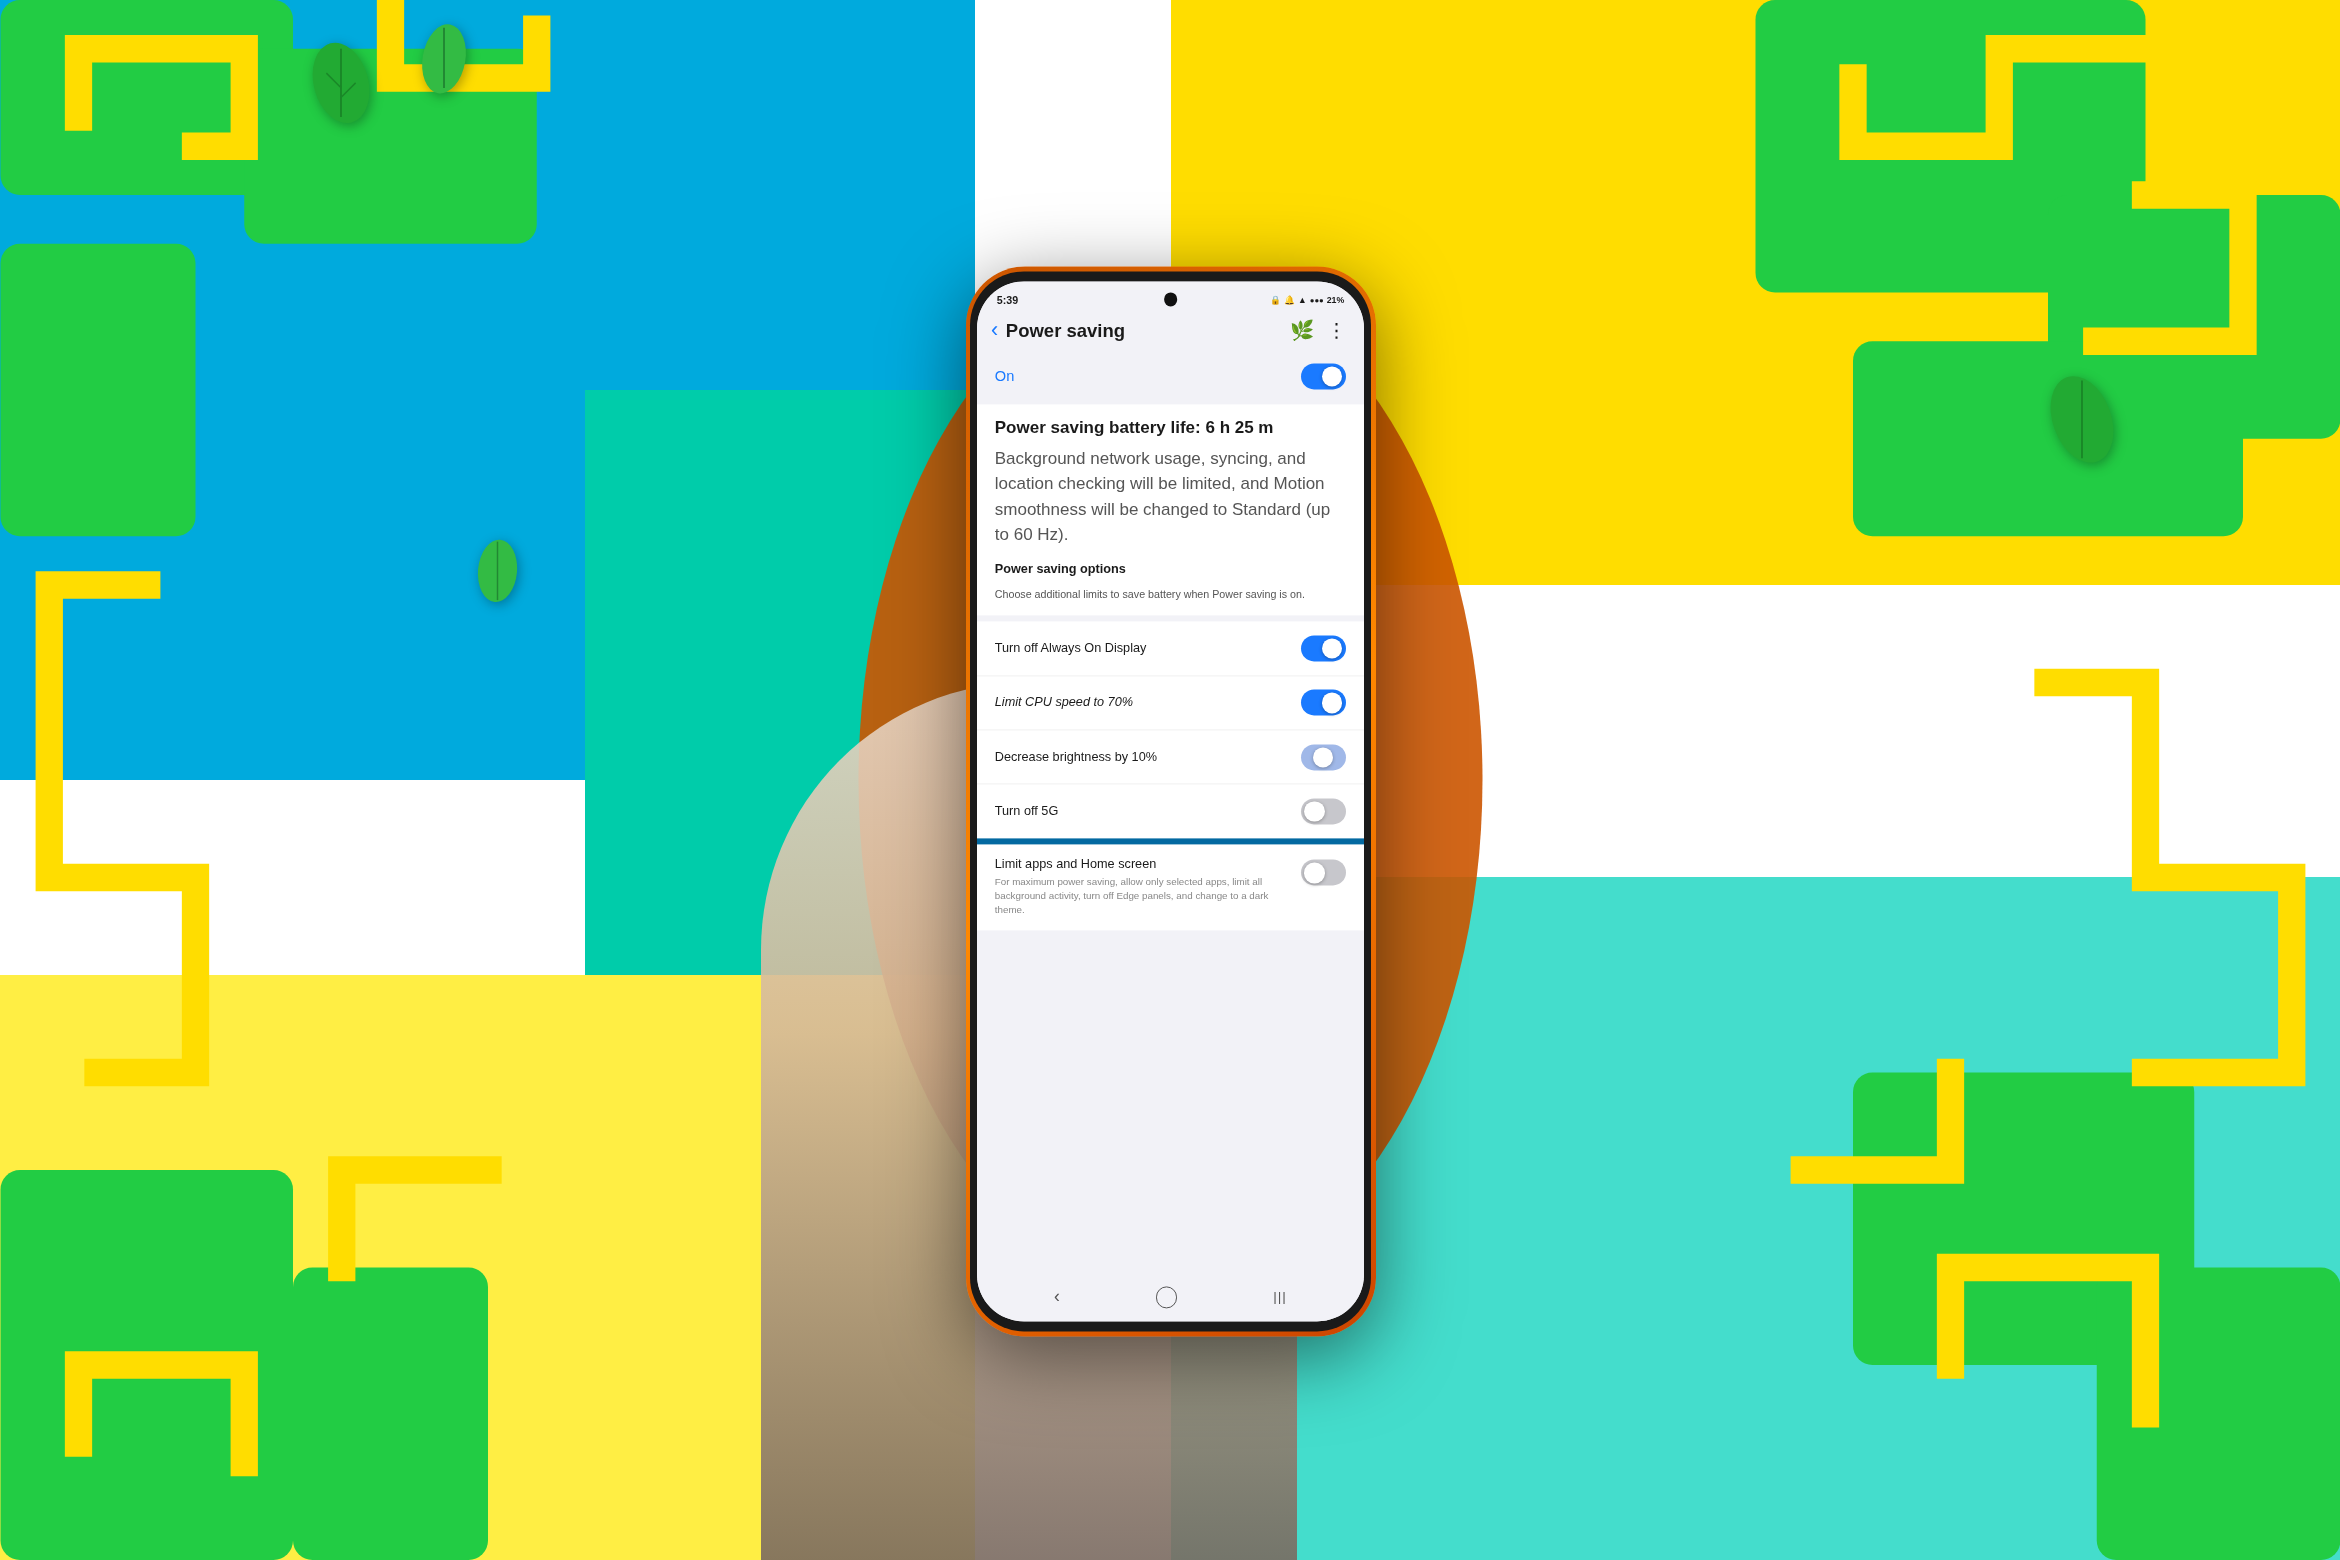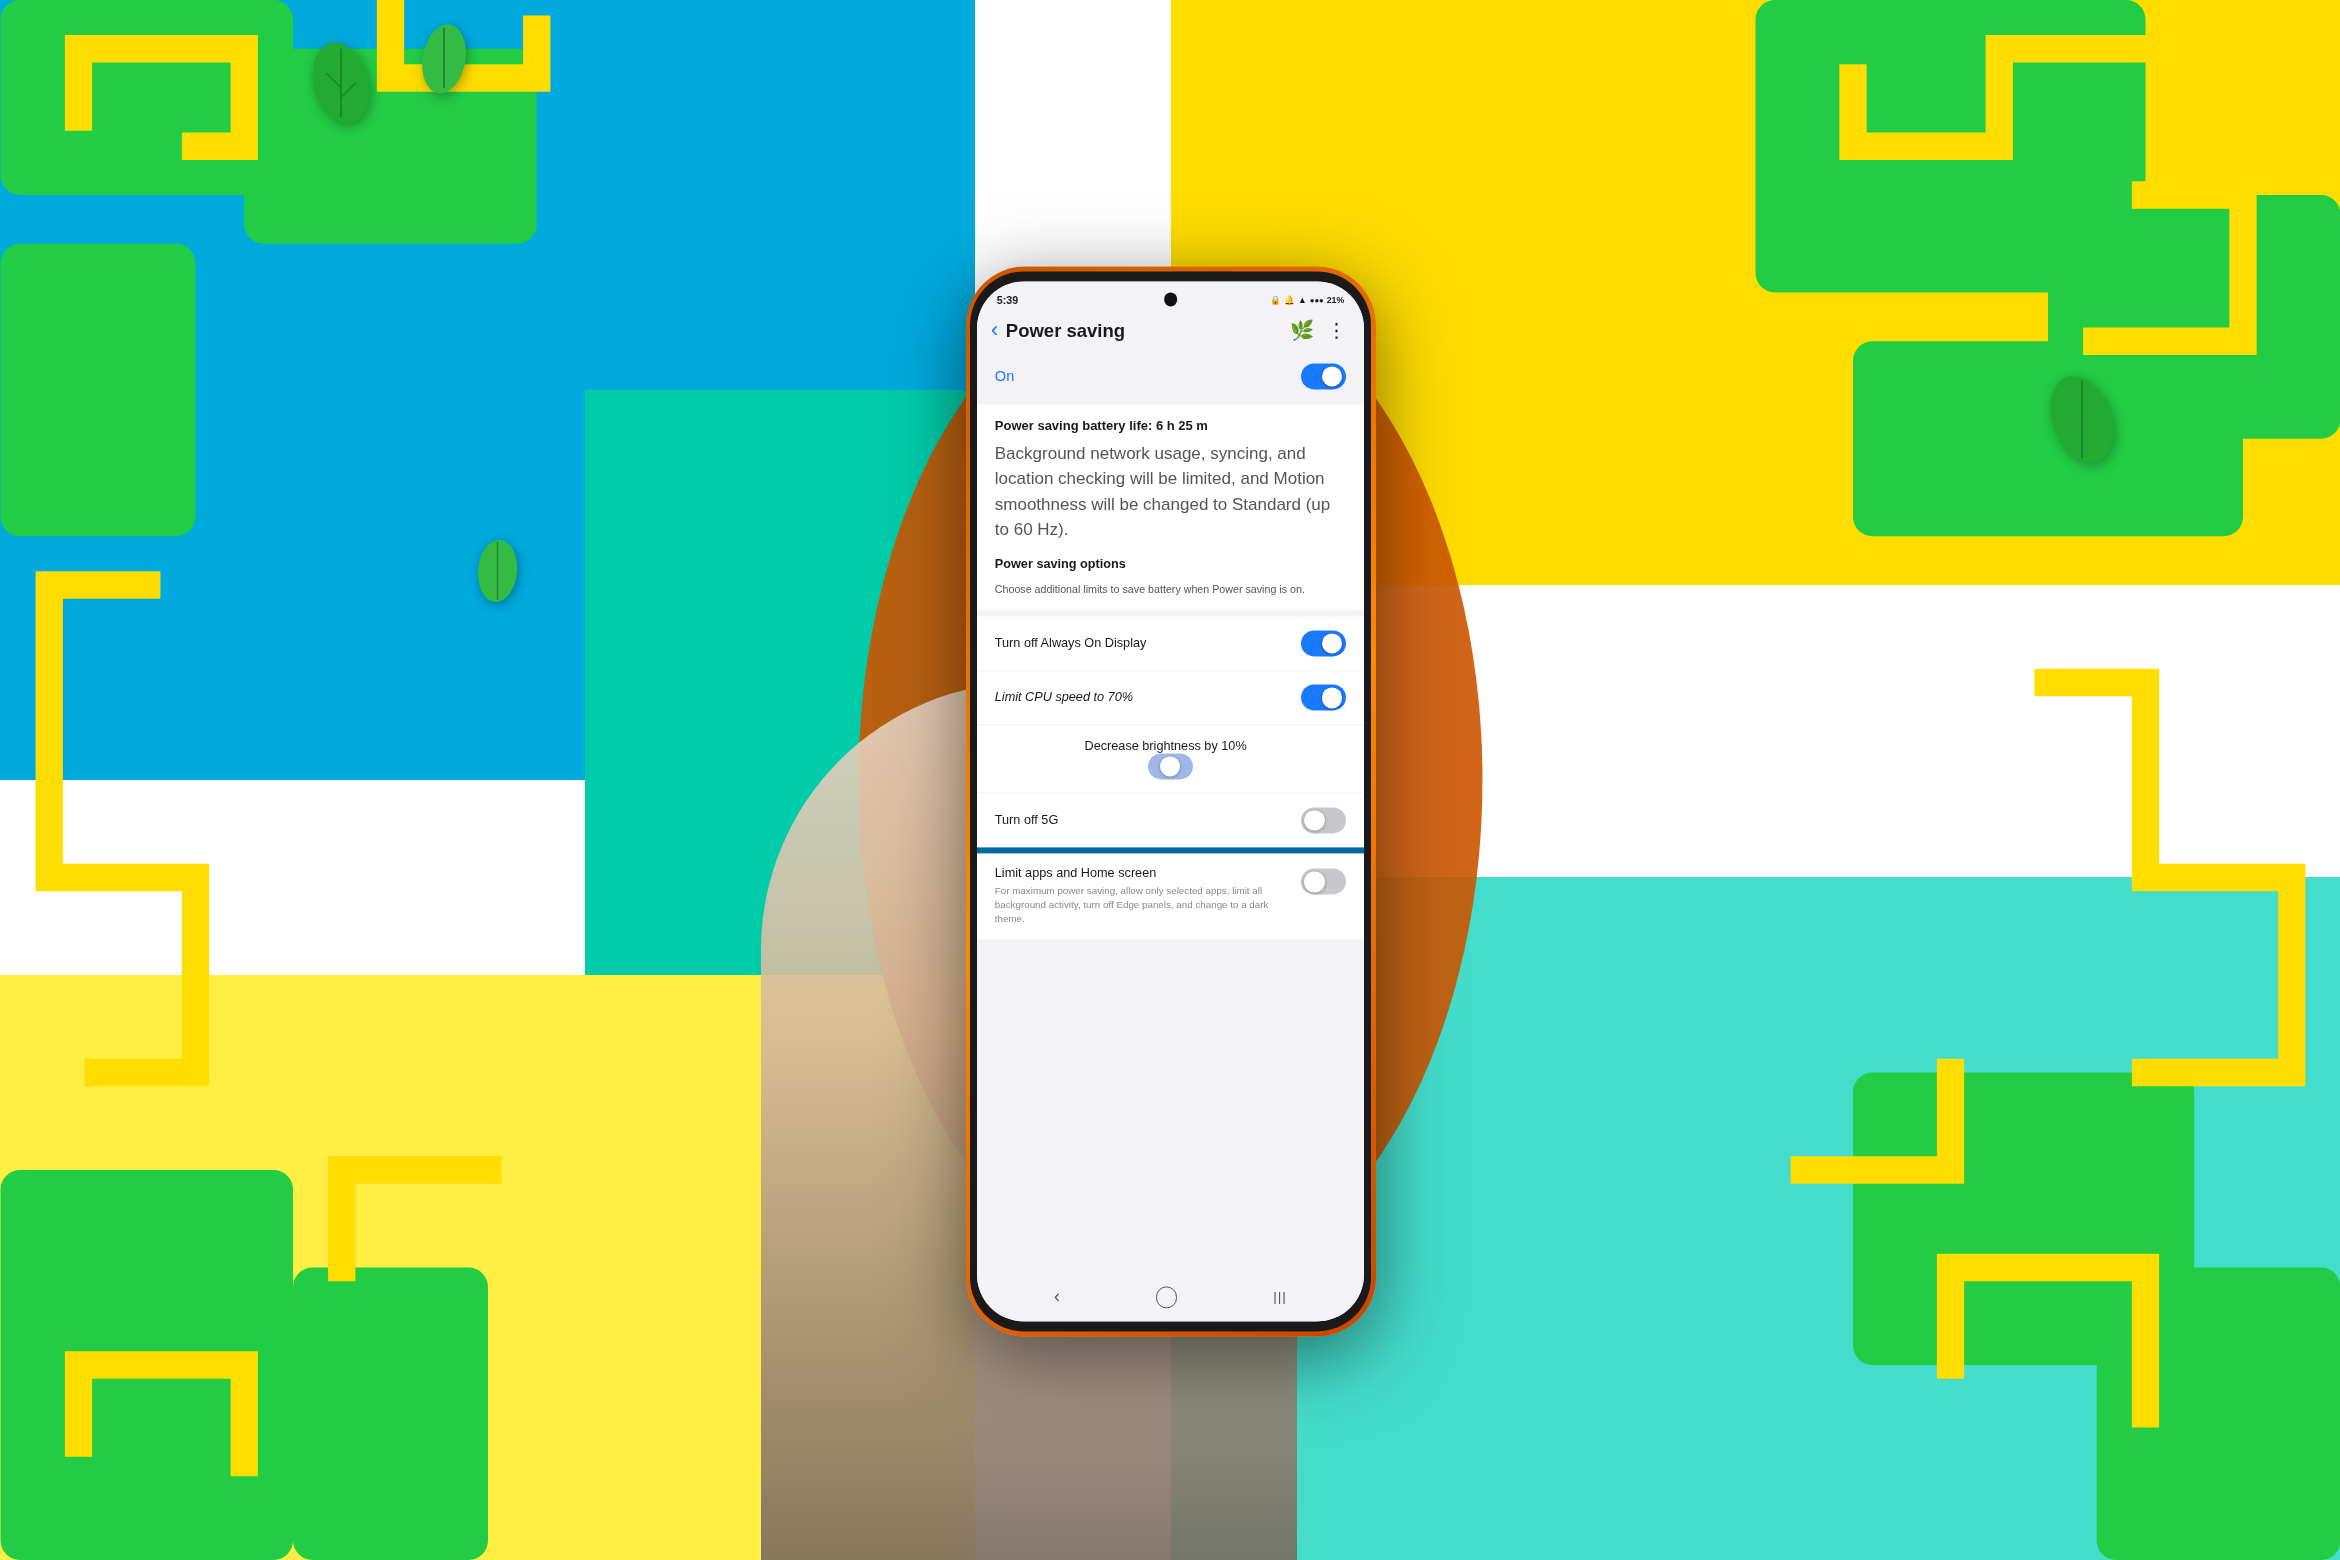--- a/index.html
+++ b/index.html
@@ -151,21 +151,21 @@
           <div style="flex:1;overflow-y:auto;background:#f2f2f7;">
 
             <div style="display:flex;align-items:center;justify-content:space-between;padding:9.8px 17.6px;background:#f2f2f7;margin-bottom:5.9px;">
               <span style="font-size:14.6px;color:#1a7aff;font-weight:500;">On</span>
               <div style="width:45px;height:26px;border-radius:13.7px;background:#1a7aff;position:relative;cursor:pointer;">
                 <div style="position:absolute;top:2.9px;left:20.5px;width:20.5px;height:20.5px;background:white;border-radius:50%;box-shadow:0 1px 3.9px rgba(0,0,0,0.3);"></div>
               </div>
             </div>
 
             <div style="background:white;padding:13.7px 17.6px;margin-bottom:5.9px;">
-              <div style="font-size:13px;font-weight:700;color:#1a1a1a;margin-bottom:7.8px;">Power saving battery life: 6 h 25 m</div>
+              <div style="font-size:17px;font-weight:700;color:#1a1a1a;margin-bottom:7.8px;">Power saving battery life: 6 h 25 m</div>
               <div style="font-size:17px;color:#555;line-height:1.5;">Background network usage, syncing, and location checking will be limited, and Motion smoothness will be changed to Standard (up to 60 Hz).</div>
               <div style="font-size:12.7px;font-weight:700;color:#1a1a1a;margin-top:13.7px;margin-bottom:10px;">Power saving options</div>
               <div style="font-size:10.7px;color:#555;line-height:1.5;">Choose additional limits to save battery when Power saving is on.</div>
             </div>
 
             <div style="background:white;">
 
               <div style="display:flex;align-items:center;justify-content:space-between;padding:13.7px 17.6px;border-bottom:1px solid #f0f0f0;">
                 <span style="font-size:12.7px;color:#1a1a1a;flex:1;padding-right:9.8px;">Turn off Always On Display</span>
                 <div style="width:45px;height:26px;border-radius:13.7px;background:#1a7aff;position:relative;cursor:pointer;flex-shrink:0;">
@@ -173,21 +173,21 @@
                 </div>
               </div>
 
               <div style="display:flex;align-items:center;justify-content:space-between;padding:13.7px 17.6px;border-bottom:1px solid #f0f0f0;font-style:italic;">
                 <span style="font-size:12.7px;color:#1a1a1a;flex:1;padding-right:9.8px;">Limit CPU speed to 70%</span>
                 <div style="width:45px;height:26px;border-radius:13.7px;background:#1a7aff;position:relative;cursor:pointer;flex-shrink:0;">
                   <div style="position:absolute;top:2.9px;left:20.5px;width:20.5px;height:20.5px;background:white;border-radius:50%;box-shadow:0 1px 3.9px rgba(0,0,0,0.3);"></div>
                 </div>
               </div>
 
-              <div style="display:flex;align-items:center;justify-content:space-between;padding:13.7px 17.6px;border-bottom:1px solid #f0f0f0;flex-direction:column;">
+              <div style="display:flex;align-items:center;justify-content:space-between;padding:13.7px 17.6px;border-bottom:1px solid #f0f0f0;">
                 <span style="font-size:12.7px;color:#1a1a1a;flex:1;padding-right:9.8px;">Decrease brightness by 10%</span>
                 <div style="width:45px;height:26px;border-radius:13.7px;background:#a0b8e8;position:relative;cursor:pointer;flex-shrink:0;">
                   <div style="position:absolute;top:2.9px;left:11.7px;width:20.5px;height:20.5px;background:white;border-radius:50%;box-shadow:0 1px 3.9px rgba(0,0,0,0.3);"></div>
                 </div>
               </div>
 
               <div style="display:flex;align-items:center;justify-content:space-between;padding:13.7px 17.6px;border-bottom:6px solid #0369a1;">
                 <span style="font-size:12.7px;color:#1a1a1a;flex:1;padding-right:9.8px;">Turn off 5G</span>
                 <div style="width:45px;height:26px;border-radius:13.7px;background:#c7c7cc;position:relative;cursor:pointer;flex-shrink:0;">
                   <div style="position:absolute;top:2.9px;left:2.9px;width:20.5px;height:20.5px;background:white;border-radius:50%;box-shadow:0 1px 3.9px rgba(0,0,0,0.3);"></div>

